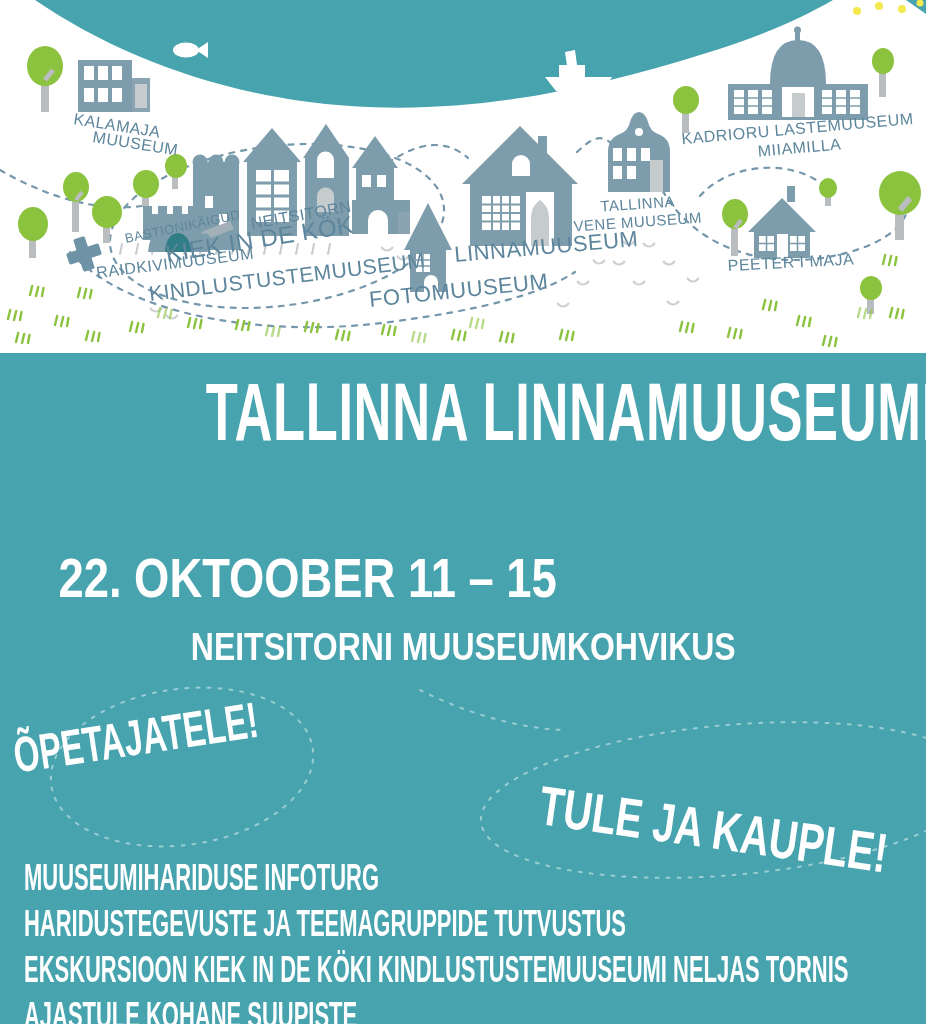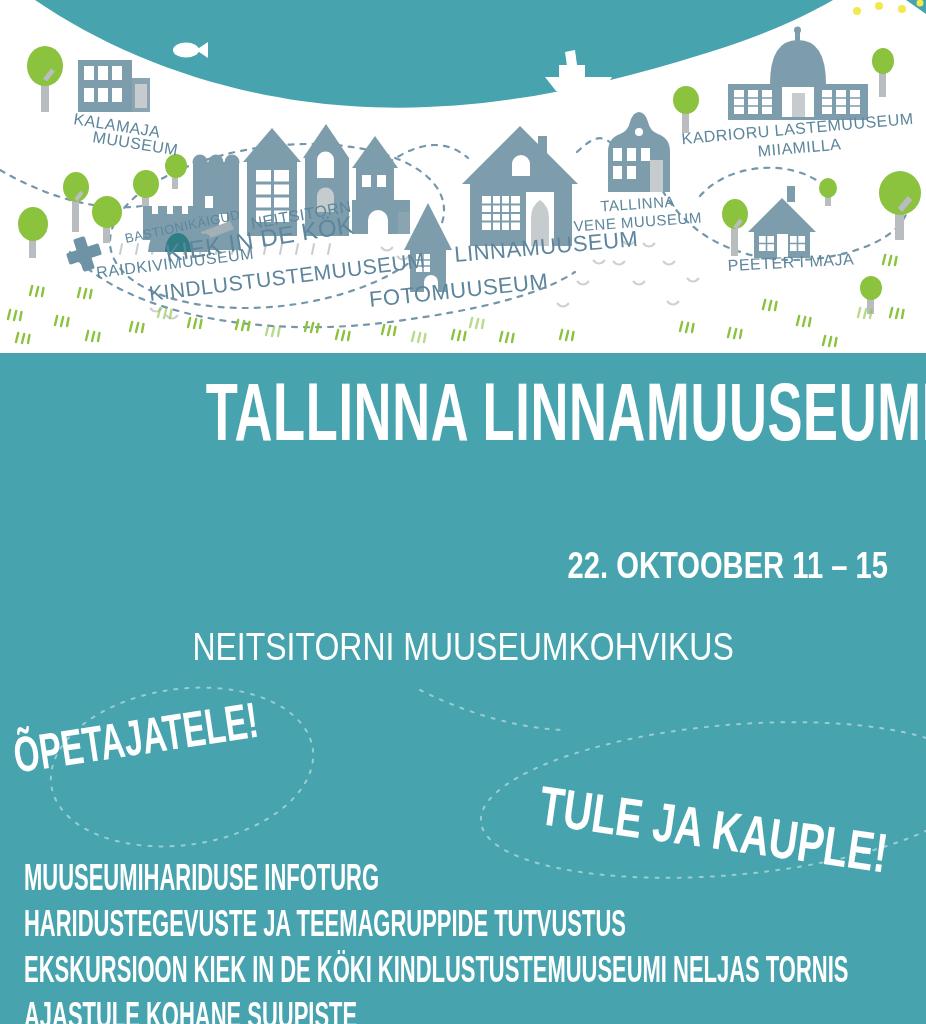--- a/index.html
+++ b/index.html
@@ -5,23 +5,23 @@
   html,body{margin:0;padding:0;background:#e8e8e8;}
   .poster{position:relative;width:926px;height:1024px;margin:0 auto;overflow:hidden;
           background:#ffffff;font-family:"Liberation Sans",sans-serif;}
   .map-area{position:absolute;top:0;left:0;width:926px;height:353px;}
   .teal-section{position:absolute;top:353px;left:0;width:926px;height:671px;background:#47a4ae;color:#fff;}
   .deco{position:absolute;top:0;left:0;width:926px;height:671px;}
   .cond{display:inline-block;white-space:nowrap;}
   .title{position:absolute;left:0;right:0;top:14px;text-align:center;font-weight:700;
          font-size:82px;line-height:90px;letter-spacing:1px;}
   .title .cond{transform:scaleX(0.64);transform-origin:center;}
-  .date-line{position:absolute;left:0;right:0;top:192px;text-align:right;font-weight:700;font-size:36px;}
+  .date-line{position:absolute;left:0;right:0;top:192px;text-align:left;font-weight:700;font-size:56px;}
   .date-line .cond{transform:scaleX(0.81);transform-origin:center;}
-  .venue-line{position:absolute;left:0;right:0;top:272px;text-align:center;font-weight:400;font-size:39px;}
+  .venue-line{position:absolute;left:0;right:0;top:272px;text-align:center;font-weight:700;font-size:39px;}
   .venue-line .cond{transform:scaleX(0.82);transform-origin:center;}
   .callout-left{position:absolute;left:14px;top:374px;font-weight:700;font-size:50px;
          transform:rotate(-8.5deg);transform-origin:left center;}
   .callout-left .cond{transform:scaleX(0.66);transform-origin:left center;}
   .callout-right{position:absolute;left:540px;top:420px;font-weight:700;font-size:55px;
          transform:rotate(8deg);transform-origin:left center;}
   .callout-right .cond{transform:scaleX(0.72);transform-origin:left center;}
   .program{position:absolute;left:24px;top:502px;font-weight:700;font-size:36px;line-height:46px;}
   .program .line{display:block;}
   .program .cond{transform:scaleX(0.61);transform-origin:left center;}

